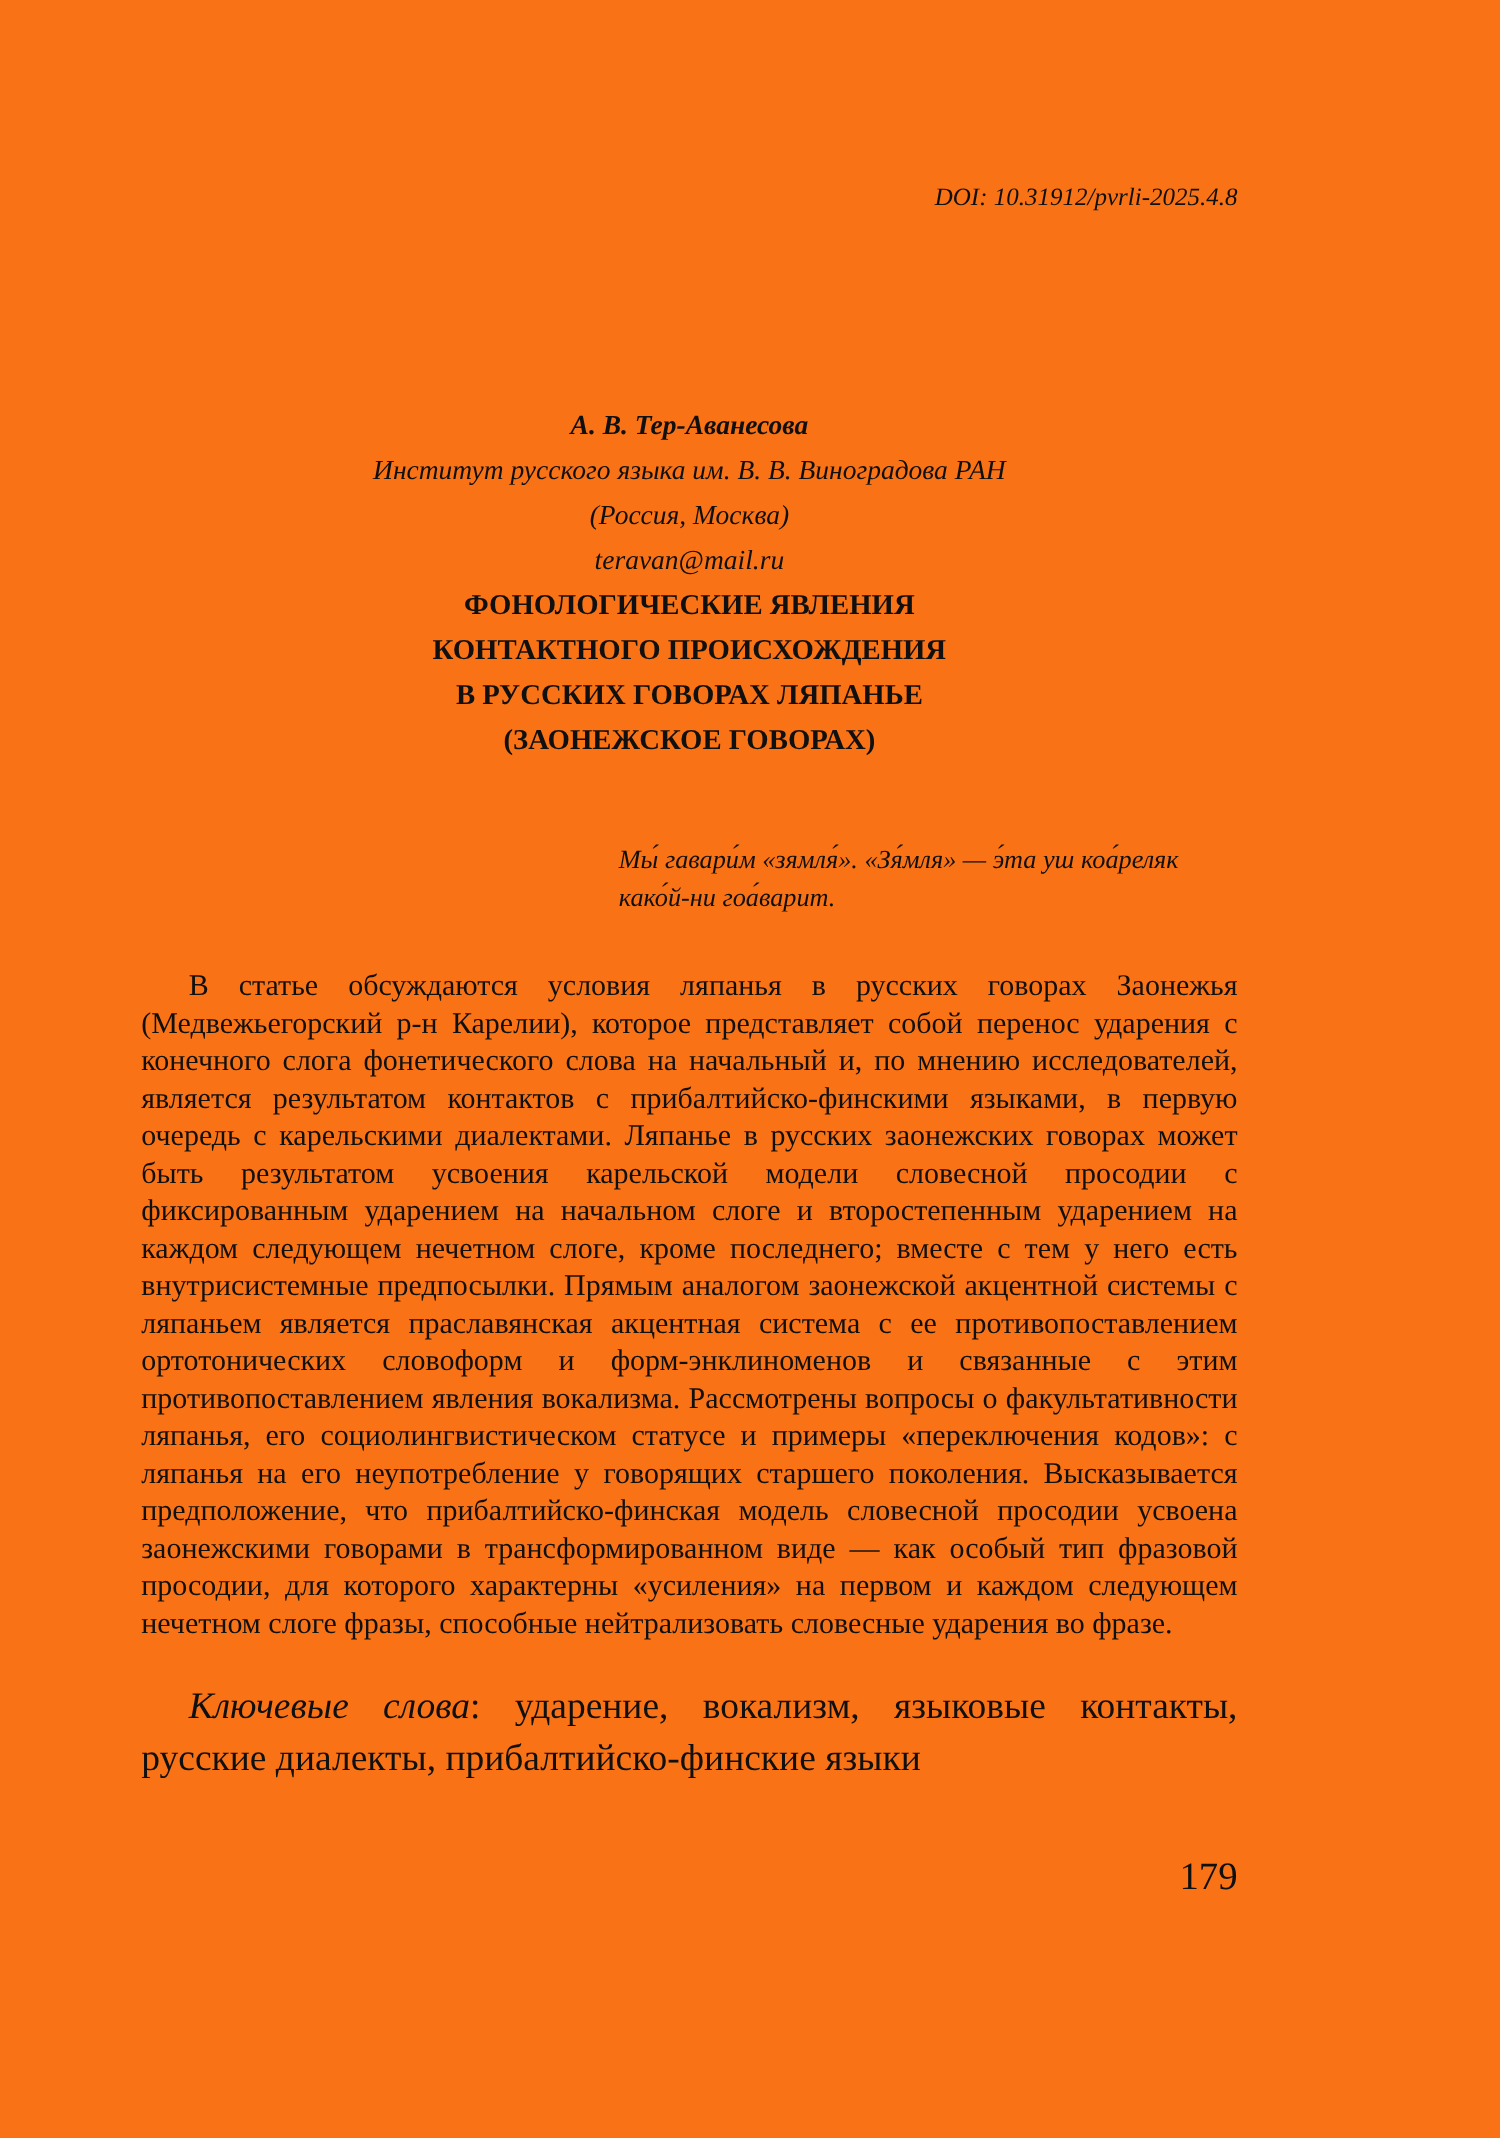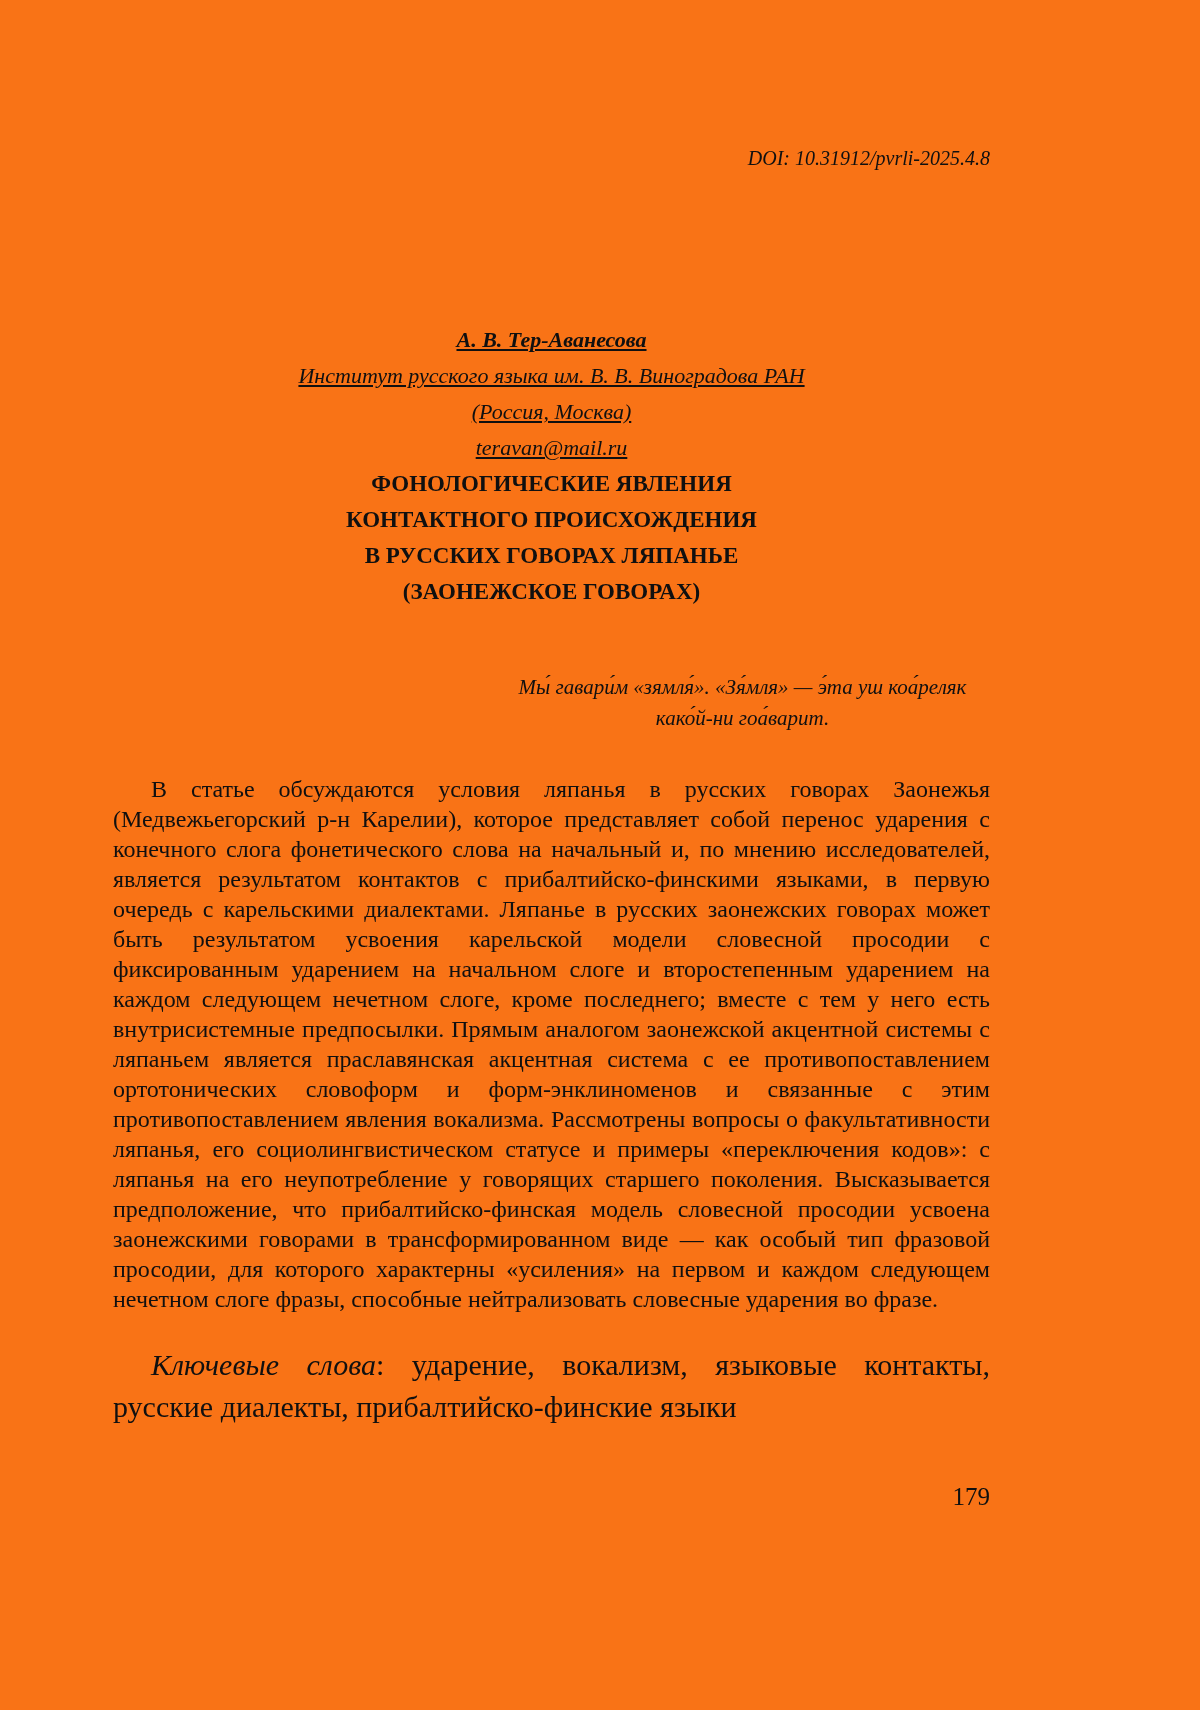--- a/index.html
+++ b/index.html
@@ -23,42 +23,40 @@
     font-style: italic;
     font-size: 20px;
     line-height: 24px;
   }
   .author-block {
     margin-top: 152px;
     text-align: center;
     font-style: italic;
     font-size: 22px;
     line-height: 36px;
-    text-decoration: underline;
   }
   .author-name {
     font-weight: bold;
   }
   .title-block {
     text-align: center;
     font-weight: bold;
     font-size: 23px;
     line-height: 36px;
   }
   .epigraph {
     margin-top: 62px;
     width: 495px;
     margin-left: auto;
     margin-right: 0;
     font-size: 21px;
     line-height: 31px;
   }
   .epigraph-quote {
     font-style: italic;
-    text-align: center;
   }
   .epigraph-attribution {
     text-align: right;
     margin-top: 2px;
   }
   .abstract {
     margin-top: 40px;
     font-size: 24px;
     line-height: 30px;
     text-align: justify;
@@ -70,21 +68,21 @@
     text-align: justify;
     text-indent: 38px;
   }
   .keywords-label {
     font-style: italic;
   }
   .page-number {
     position: absolute;
     top: 1483px;
     right: 210px;
-    font-size: 25px;
+    font-size: 31px;
     text-align: right;
   }
 </style>
 </head>
 <body>
 
 <div class="page">
 
   <div class="doi">DOI: 10.31912/pvrli-2025.4.8</div>
 

